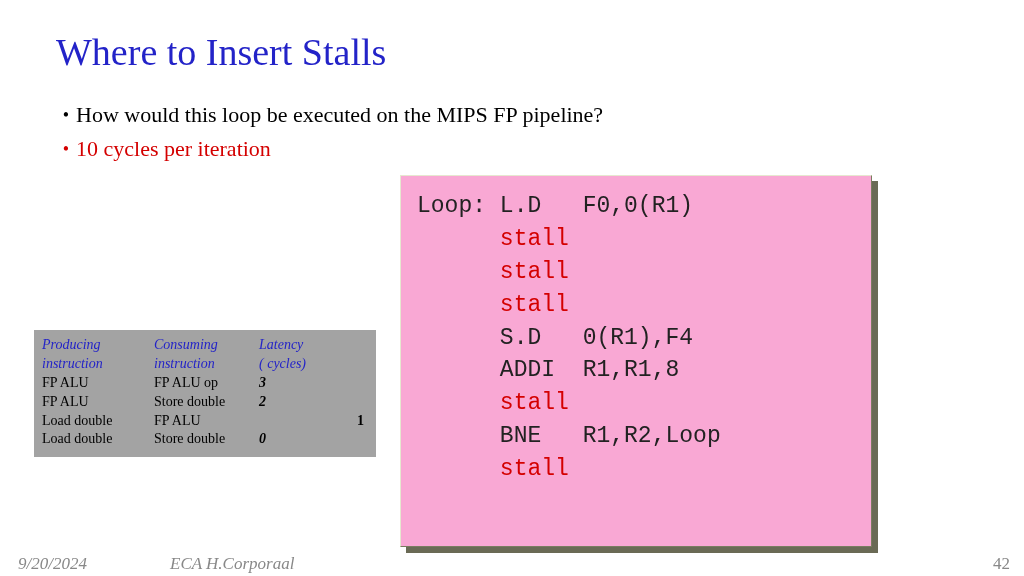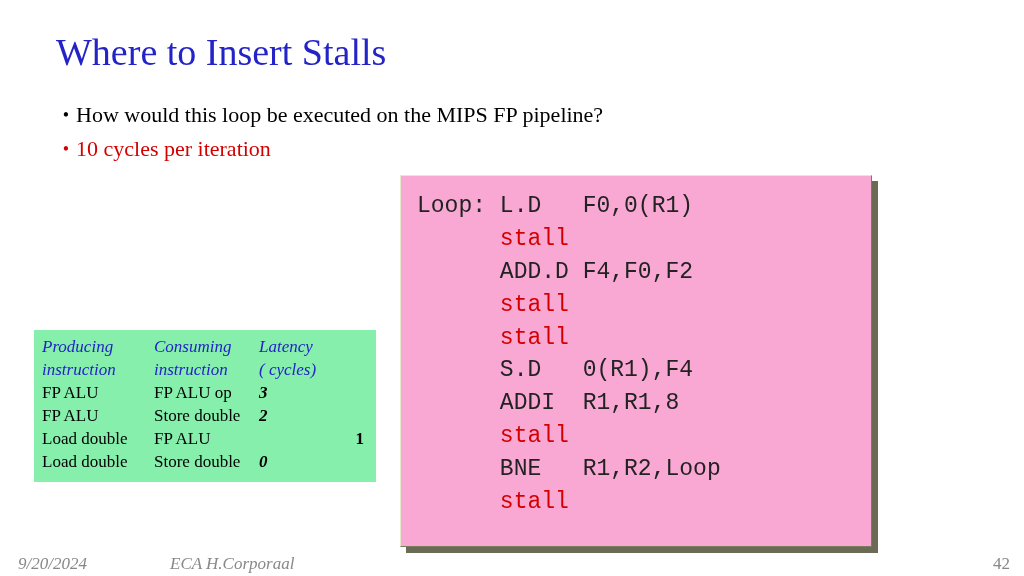--- a/index.html
+++ b/index.html
@@ -3,21 +3,21 @@
 <meta charset="utf-8">
 <style>
   * { box-sizing: border-box; margin: 0; padding: 0; }
   html, body { width: 1024px; height: 576px; font-family: "Times New Roman", Times, serif; background: #fff; overflow: hidden; }
   .slide { position: relative; width: 1024px; height: 576px; padding: 30px 89px 0 56px; }
   .title { color: #2323c8; font-size: 38px; font-weight: 400; margin-bottom: 26px; }
   .bullets { font-size: 22px; line-height: 1.35; }
   .bullets .row { display: flex; align-items: flex-start; margin-bottom: 4px; }
   .bullets .dot { width: 20px; flex: 0 0 20px; text-align: center; font-size: 18px; padding-top: 3px; }
   .red { color: #d40000; }
-  .latency-table { position: absolute; left: 34px; top: 330px; width: 342px; background: #86efac; padding: 6px 8px 8px 8px; font-size: 17px; line-height: 1.35; }
+  .latency-table { position: absolute; left: 34px; top: 330px; width: 342px; background: #a3a3a3; padding: 6px 8px 8px 8px; font-size: 14px; line-height: 1.35; }
   .lt-row { display: flex; }
   .lt-c1 { flex: 0 0 112px; }
   .lt-c2 { flex: 0 0 105px; }
   .lt-c3 { flex: 0 0 60px; font-weight: bold; font-style: italic; }
   .lt-c3x { flex: 1; text-align: right; font-weight: bold; padding-right: 4px; }
   .lt-head { color: #2323c8; font-style: italic; font-weight: normal; }
   .lt-head .lt-c3 { font-weight: normal; }
   .code-wrap { position: absolute; left: 400px; top: 175px; width: 472px; height: 372px; }
   .code-shadow { position: absolute; right: -6px; bottom: -6px; width: 100%; height: 100%; background: #6a6a55; z-index: 0; }
   .code { position: relative; z-index: 1; width: 100%; height: 100%; background: #f9a8d4; border: 1px solid #e6e8d0; border-right-color: #7a7c60; border-bottom-color: #7a7c60; padding: 14px 16px; font-family: "Courier New", Courier, monospace; font-size: 23px; line-height: 1.43; color: #222; }
@@ -77,21 +77,20 @@
       <div class="lt-c2">Store double</div>
       <div class="lt-c3">0</div>
     </div>
   </div>
 
   <div class="code-wrap">
     <div class="code-shadow"></div>
     <div class="code">
       <div class="ln"><span>Loop: </span><span>L.D   </span><span>F0,0(R1)</span></div>
       <div class="ln"><span>      </span><span class="st">stall</span></div>
-      <div class="ln"><span>      </span><span>ADD.D </span><span>F4,F0,F2</span></div>
       <div class="ln"><span>      </span><span class="st">stall</span></div>
       <div class="ln"><span>      </span><span class="st">stall</span></div>
       <div class="ln"><span>      </span><span>S.D   </span><span>0(R1),F4</span></div>
       <div class="ln"><span>      </span><span>ADDI  </span><span>R1,R1,8</span></div>
       <div class="ln"><span>      </span><span class="st">stall</span></div>
       <div class="ln"><span>      </span><span>BNE   </span><span>R1,R2,Loop</span></div>
       <div class="ln"><span>      </span><span class="st">stall</span></div>
     </div>
   </div>
 

